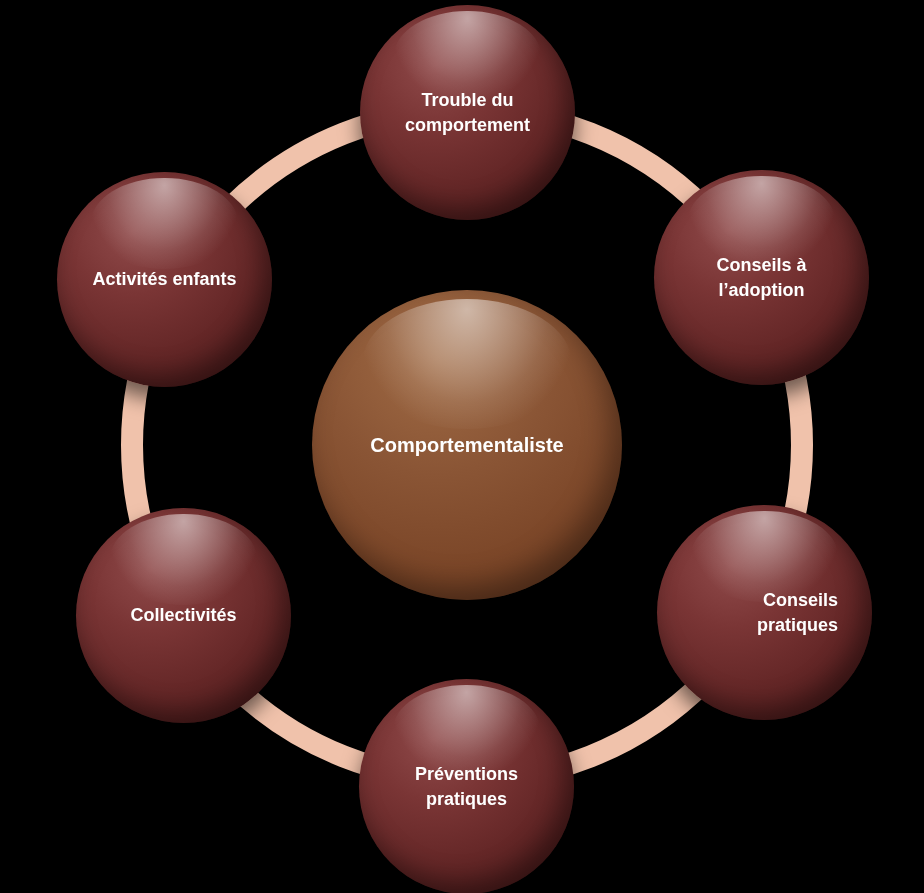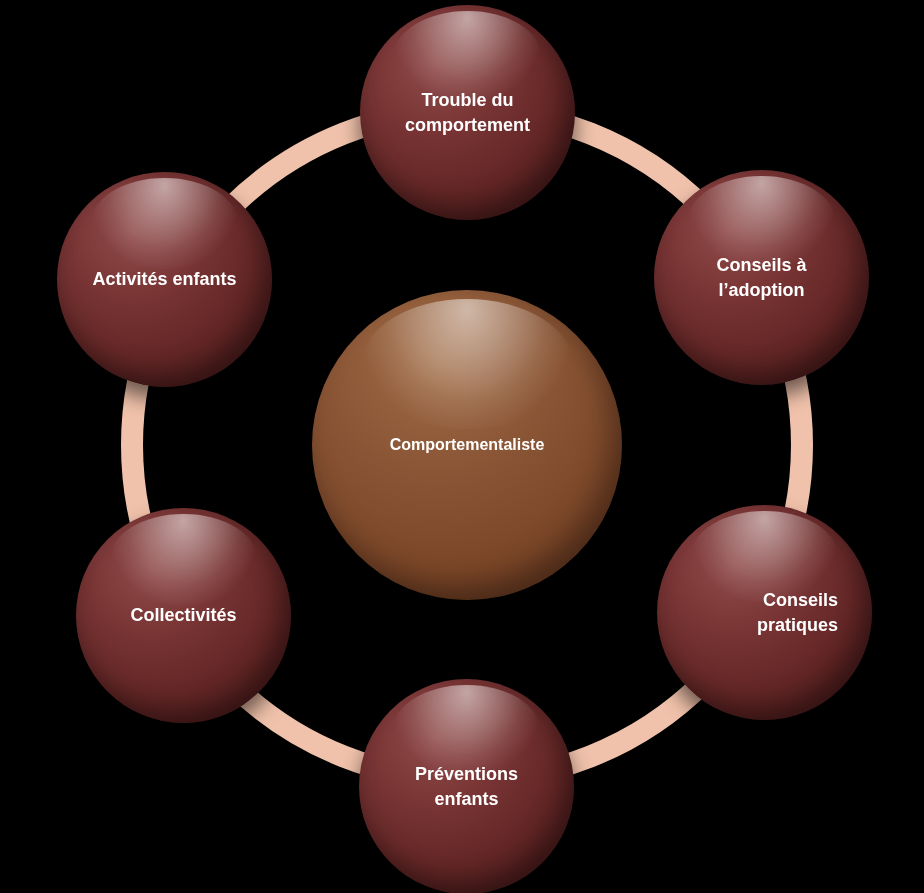--- a/index.html
+++ b/index.html
@@ -68,21 +68,21 @@
     display: block;
     padding: 0 34px;
     line-height: 1.35;
     position: relative;
     z-index: 3;
   }
   
   .center-node {
     width: 310px;
     height: 310px;
-    font-size: 16px;
+    font-size: 20px;
     background: radial-gradient(circle at 40% 22%,
       #a06b45 0%, #8a5535 38%, #7a4527 72%, #633820 96%);
     box-shadow: 0 14px 24px rgba(0,0,0,0.55),
                 inset -10px -14px 28px rgba(0,0,0,0.35);
   }
   .center-node .label {
     padding: 0 24px;
   }
   
   .pos-top     { left: 360px; top: 5px; }
@@ -106,21 +106,21 @@
 
   <div class="node pos-tr">
     <span class="label">Conseils à l’adoption</span>
   </div>
 
   <div class="node pos-br">
     <span class="label">Conseils pratiques</span>
   </div>
 
   <div class="node pos-bottom">
-    <span class="label">Préventions enfants</span>
+    <span class="label">Préventions pratiques</span>
   </div>
 
   <div class="node pos-bl">
     <span class="label">Collectivités</span>
   </div>
 
   <div class="node pos-tl">
     <span class="label">Activités enfants</span>
   </div>
 

